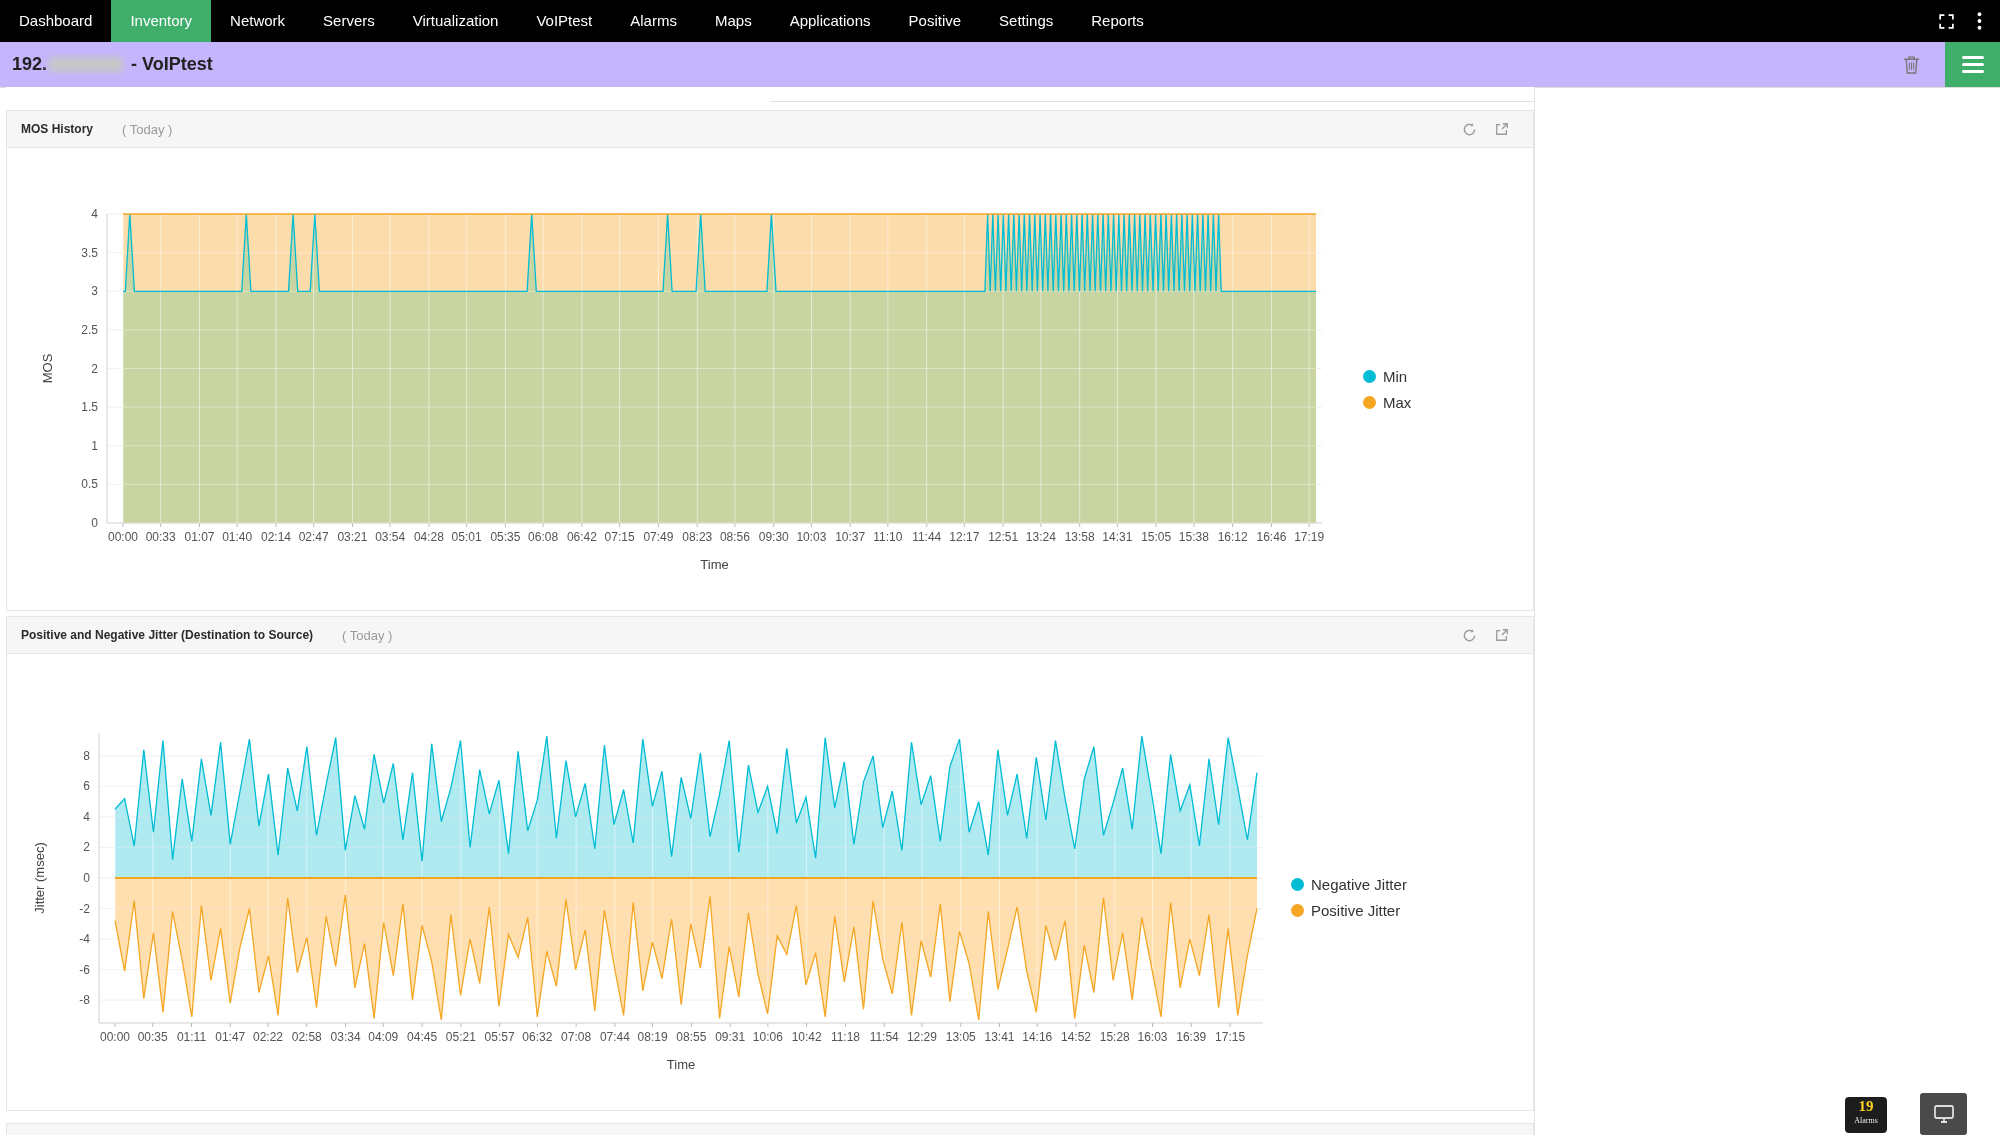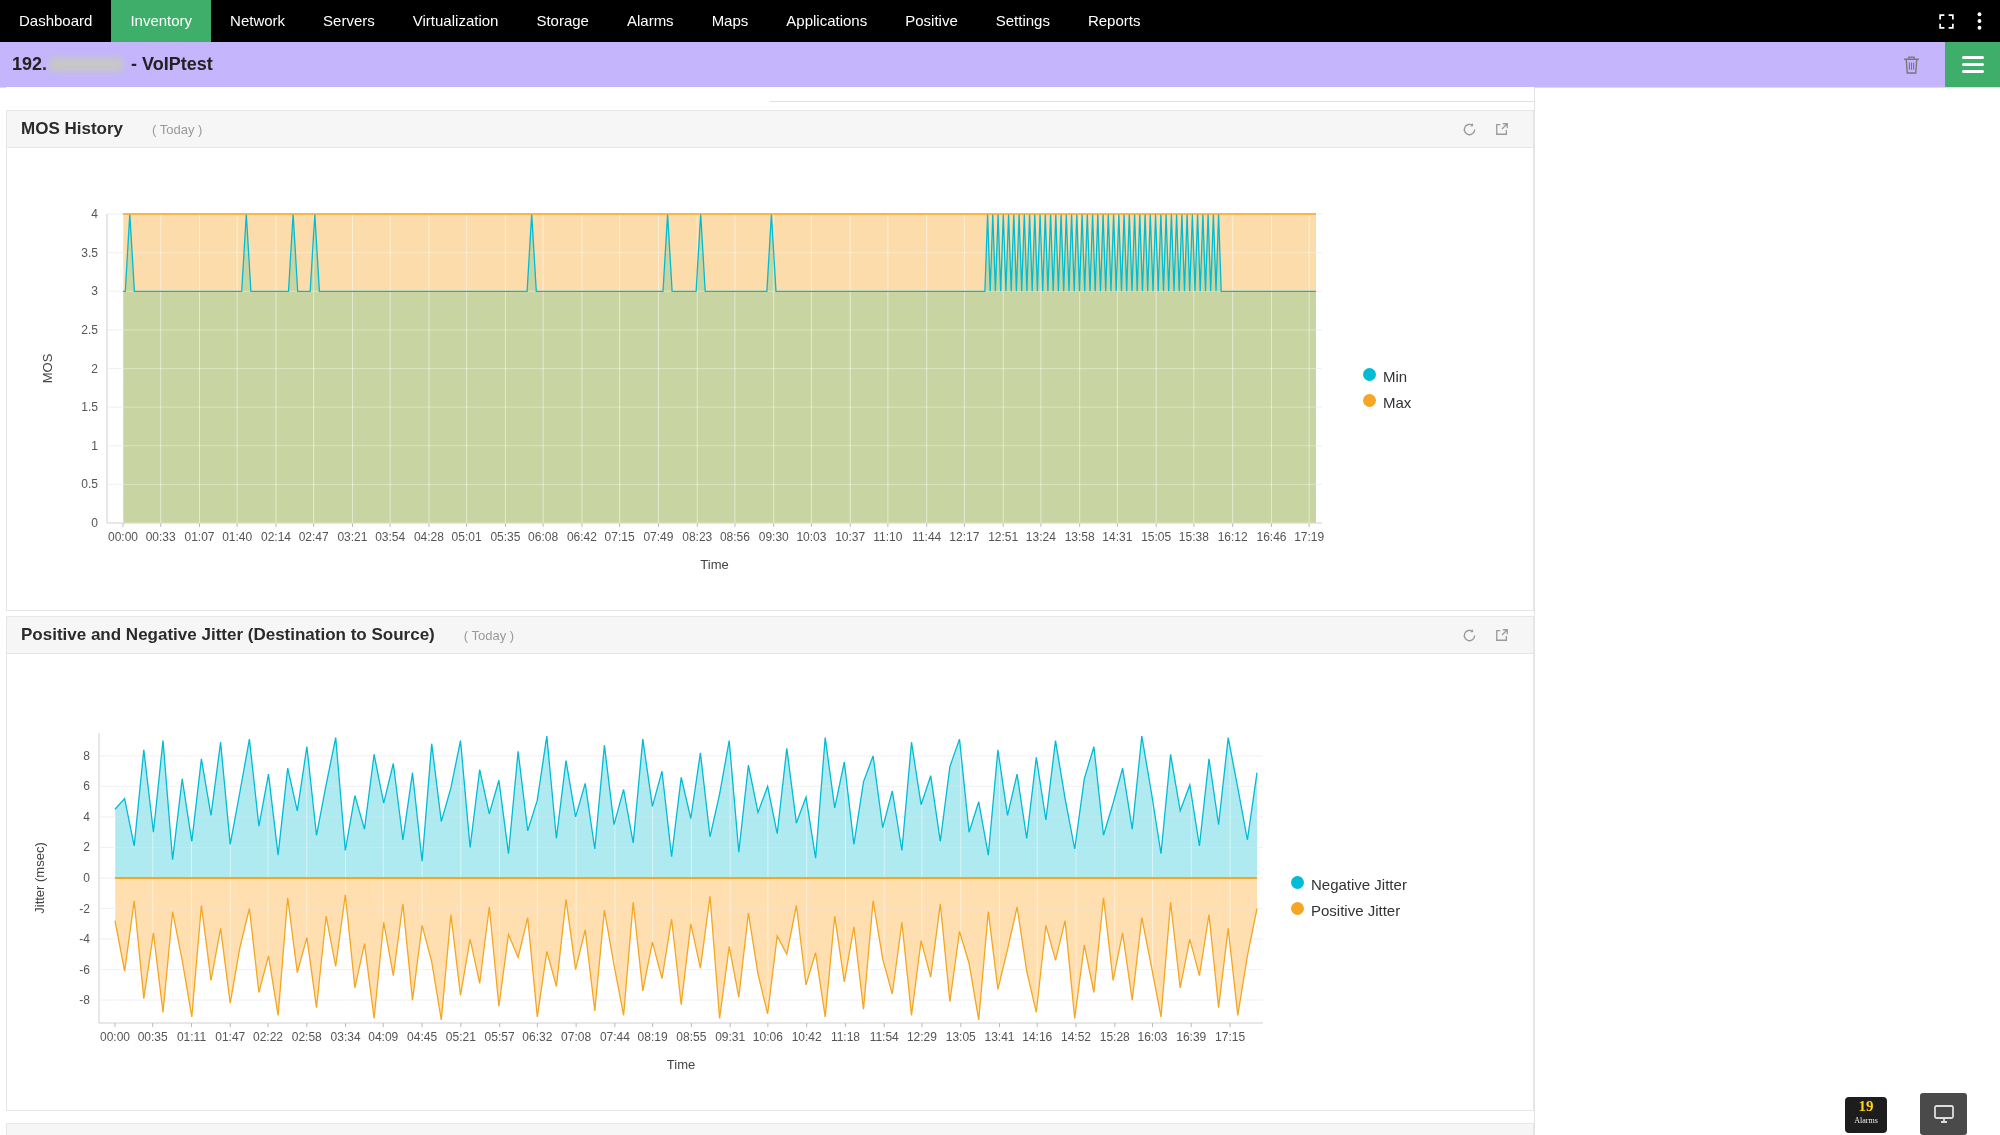--- a/index.html
+++ b/index.html
@@ -25,51 +25,51 @@
   
   .content{position:absolute;left:6px;top:87px;width:1528px;bottom:0;background:#fff;border-right:1px solid #e4e4e4;}
   .remnant{height:15px;position:relative;}
   .remnant-line{position:absolute;left:764px;right:0;bottom:0;border-bottom:1px solid #e0e0e0;}
 
   .panel{border:1px solid #e6e6e6;background:#fff;}
   .panel1{margin-top:8px;}
   .panel2{margin-top:5px;}
   .panel3{margin-top:12px;}
   .panel-header{height:36px;background:#f6f6f6;border-bottom:1px solid #e6e6e6;display:flex;align-items:center;padding:0 14px;}
-  .panel-title{font-size:17px;font-weight:bold;color:#2b2b2b;white-space:nowrap;}
+  .panel-title{font-size:12px;font-weight:bold;color:#2b2b2b;white-space:nowrap;}
   .panel-period{font-size:13px;color:#9a9a9a;margin-left:29px;white-space:nowrap;}
   .header-icons{margin-left:auto;display:flex;gap:18px;margin-right:10px;align-items:center;}
   .header-icons .nav-icon{opacity:.85;}
   .panel-body{position:relative;background:#fff;}
   .body1{height:462px;}
   .body2{height:456px;}
   .chart-svg{position:absolute;left:0;top:0;}
 
   .legend{position:absolute;}
   .legend1{left:1356px;top:220px;}
   .legend2{left:1284px;top:222px;}
-  .legend-item{font-size:15px;color:#333;margin-bottom:9px;display:flex;cursor:pointer;white-space:nowrap;}
+  .legend-item{font-size:15px;color:#333;margin-bottom:9px;display:flex;align-items:center;cursor:pointer;white-space:nowrap;}
   .legend-dot{width:13px;height:13px;border-radius:50%;display:inline-block;margin-right:7px;flex:0 0 auto;}
 
   
   .alarm-badge{position:absolute;left:1845px;top:1097px;width:42px;height:36px;background:#1d1d1d;border-radius:4px;text-align:center;cursor:pointer;}
   .alarm-count{color:#ffd21e;font-size:15px;font-weight:bold;line-height:19px;display:block;}
   .alarm-label{color:#ececec;font-size:8px;line-height:9px;display:block;}
   .corner-btn{position:absolute;left:1920px;top:1093px;width:47px;height:42px;background:#4a4a4a;border-radius:3px;display:flex;align-items:center;justify-content:center;cursor:pointer;}
 </style>
 </head>
 <body>
 
 <div class="topnav" style="background: #000000;">
   <div class="nav-item">Dashboard</div>
   <div class="nav-item active" style="background: rgb(63, 174, 106);">Inventory</div>
   <div class="nav-item">Network</div>
   <div class="nav-item">Servers</div>
   <div class="nav-item">Virtualization</div>
-  <div class="nav-item">Storage</div>
+  <div class="nav-item">VoIPtest</div>
   <div class="nav-item">Alarms</div>
   <div class="nav-item">Maps</div>
   <div class="nav-item">Applications</div>
   <div class="nav-item">Positive</div>
   <div class="nav-item">Settings</div>
   <div class="nav-item">Reports</div>
   <div class="nav-right">
     <span class="nav-icon">
       <svg width="17" height="17" viewBox="0 0 16 16">
           <path d="M2 6V2h4M10 2h4v4M14 10v4h-4M6 14H2v-4" fill="none" stroke="#fff" stroke-width="1.6"></path>

